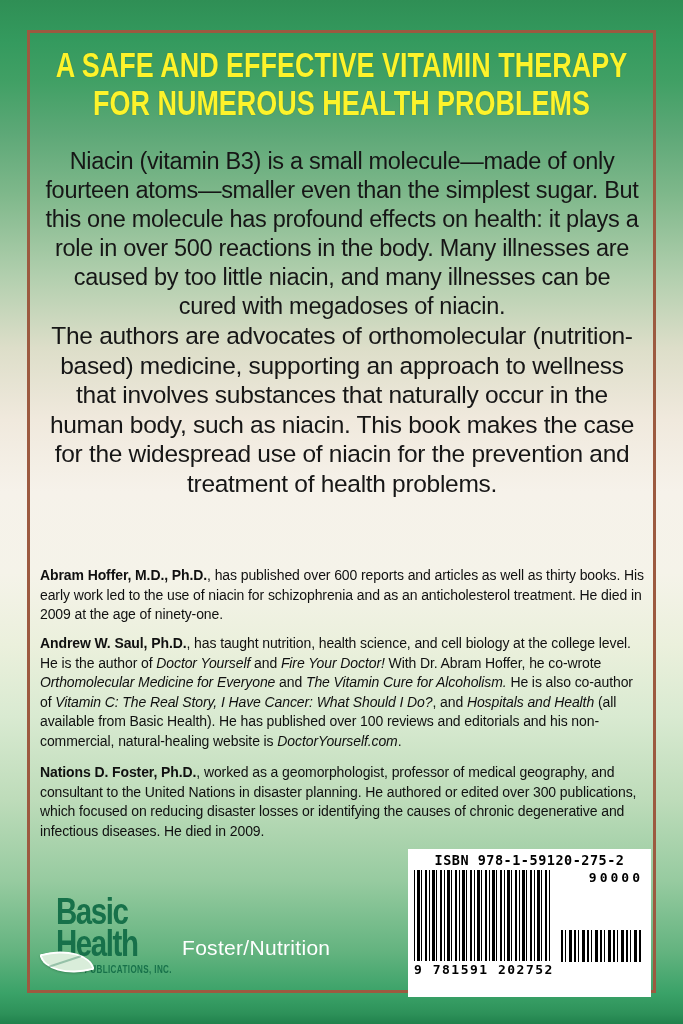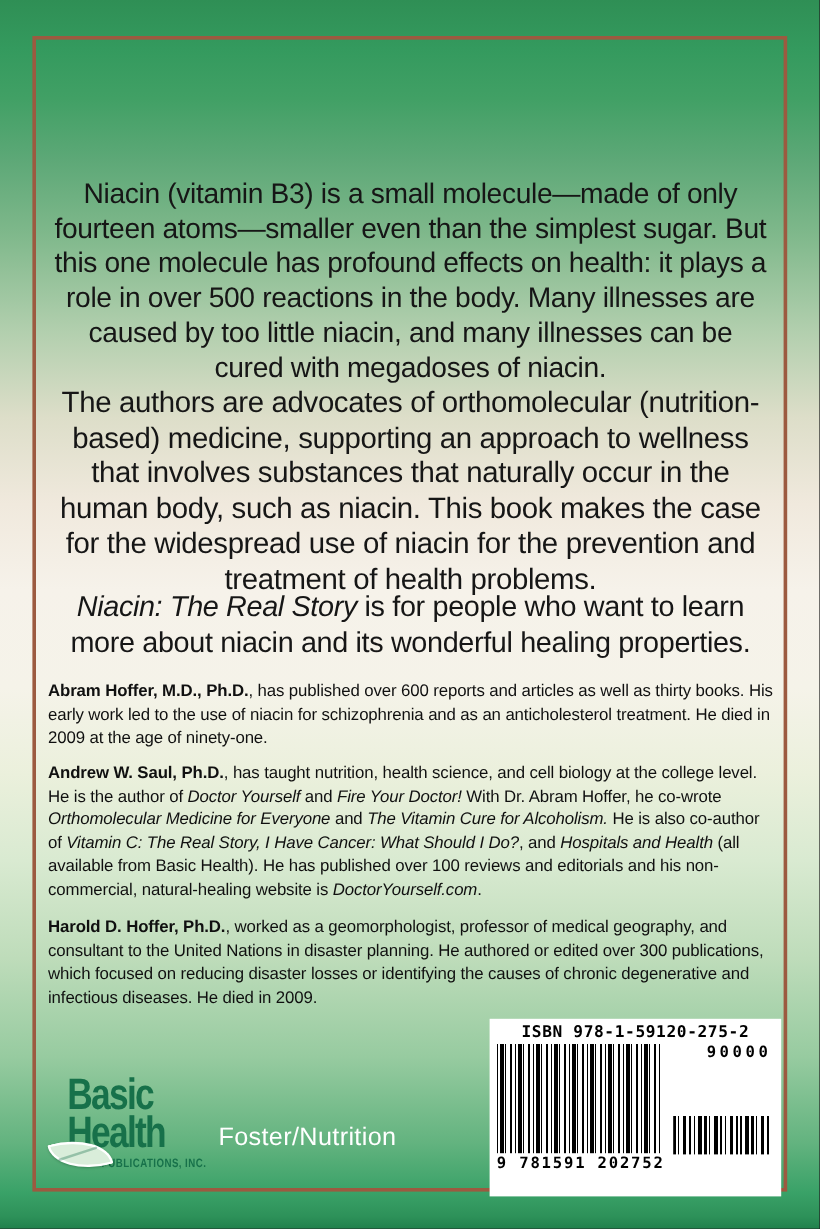--- a/index.html
+++ b/index.html
@@ -88,32 +88,35 @@
       #000 8px 11px,#fff 11px 13px);
   }
 </style>
 </head>
 <body>
 
 <div class="page">
 
   <div class="frame"></div>
 
+  <div class="headline">
+    <span class="headline-line">A SAFE AND EFFECTIVE VITAMIN THERAPY</span>
+    <span class="headline-line">FOR NUMEROUS HEALTH PROBLEMS</span>
+  </div>
 
   <div class="para para-1">Niacin (vitamin B3) is a small molecule—made of only fourteen atoms—smaller even than the simplest sugar. But this one molecule has profound effects on health: it plays a role in over 500 reactions in the body. Many illnesses are caused by too little niacin, and many illnesses can be cured with megadoses of niacin.</div>
 
   <div class="para para-2">The authors are advocates of orthomolecular (nutrition-based) medicine, supporting an approach to wellness that involves substances that naturally occur in the human body, such as niacin. This book makes the case for the widespread use of niacin for the prevention and treatment of health problems.</div>
 
-  <div class="para para-3"><span class="seg-i">Niacin: The Real Story</span><span> is for people who want to learn more about niacin and its wonderful healing properties.</span></div>
 
   <div class="bio bio-1"><span class="seg-b">Abram Hoffer, M.D., Ph.D.</span><span>, has published over 600 reports and articles as well as thirty books. His early work led to the use of niacin for schizophrenia and as an anticholesterol treatment. He died in 2009 at the age of ninety-one.</span></div>
 
   <div class="bio bio-2"><span class="seg-b">Andrew W. Saul, Ph.D.</span><span>, has taught nutrition, health science, and cell biology at the college level. He is the author of </span><span class="seg-i">Doctor Yourself</span><span> and </span><span class="seg-i">Fire Your Doctor!</span><span> With Dr. Abram Hoffer, he co-wrote </span><span class="seg-i">Orthomolecular Medicine for Everyone</span><span> and </span><span class="seg-i">The Vitamin Cure for Alcoholism.</span><span> He is also co-author of </span><span class="seg-i">Vitamin C: The Real Story, I Have Cancer: What Should I Do?</span><span>, and </span><span class="seg-i">Hospitals and Health</span><span> (all available from Basic Health). He has published over 100 reviews and editorials and his non-commercial, natural-healing website is </span><span class="seg-i">DoctorYourself.com</span><span>.</span></div>
 
-  <div class="bio bio-3"><span class="seg-b">Harold D. Hoffer, Ph.D.</span><span>, worked as a geomorphologist, professor of medical geography, and consultant to the United Nations in disaster planning. He authored or edited over 300 publications, which focused on reducing disaster losses or identifying the causes of chronic degenerative and infectious diseases. He died in 2009.</span></div>
+  <div class="bio bio-3"><span class="seg-b">Nations D. Foster, Ph.D.</span><span>, worked as a geomorphologist, professor of medical geography, and consultant to the United Nations in disaster planning. He authored or edited over 300 publications, which focused on reducing disaster losses or identifying the causes of chronic degenerative and infectious diseases. He died in 2009.</span></div>
 
 
   <div class="logo">
     <div class="logo-words">
       <span class="logo-word">Basic</span>
       <span class="logo-word">Health</span>
       <div class="logo-sub">PUBLICATIONS, INC.</div>
     </div>
     <div class="logo-leaf"></div>
   </div>

